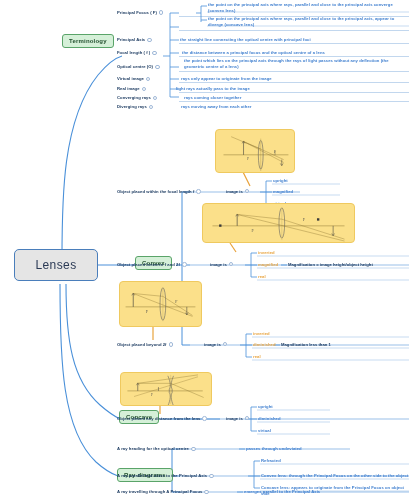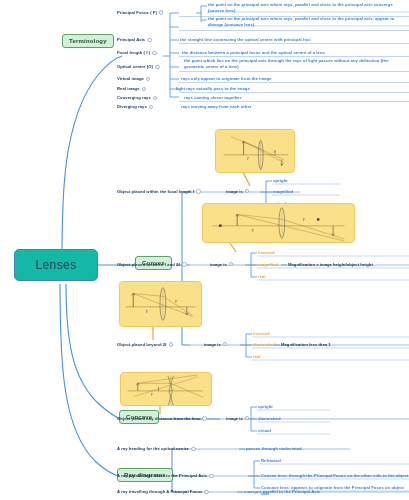--- a/index.html
+++ b/index.html
@@ -3,21 +3,21 @@
 <meta charset="utf-8">
 <style>
   html,body{margin:0;padding:0;background:#ffffff;}
   body{width:409px;height:500px;overflow:hidden;font-family:"Liberation Sans",sans-serif;}
   #root{position:relative;width:409px;height:500px;}
   svg.wires{position:absolute;left:0;top:0;width:409px;height:500px;pointer-events:none;}
 
   
   .node{position:absolute;box-sizing:border-box;}
   .bubble{
-    border:1px solid #4a7ebb;border-radius:5px;background:#14b8a6;
+    border:1px solid #4a7ebb;border-radius:5px;background:#e5e5e5;
     color:#2b3a55;font-size:11px;text-align:center;padding:5px 9px;
     font-family:"Liberation Sans",sans-serif;letter-spacing:.4px;
   }
   .branch{
     border:1px solid #5aa469;border-radius:3px;background:#d5f0d8;
     color:#23502f;font-size:6px;font-weight:bold;text-align:center;
     padding:3px 6px;letter-spacing:.2px;
   }
   .lbl{
     font-size:4.2px;font-weight:bold;color:#17365d;white-space:nowrap;

